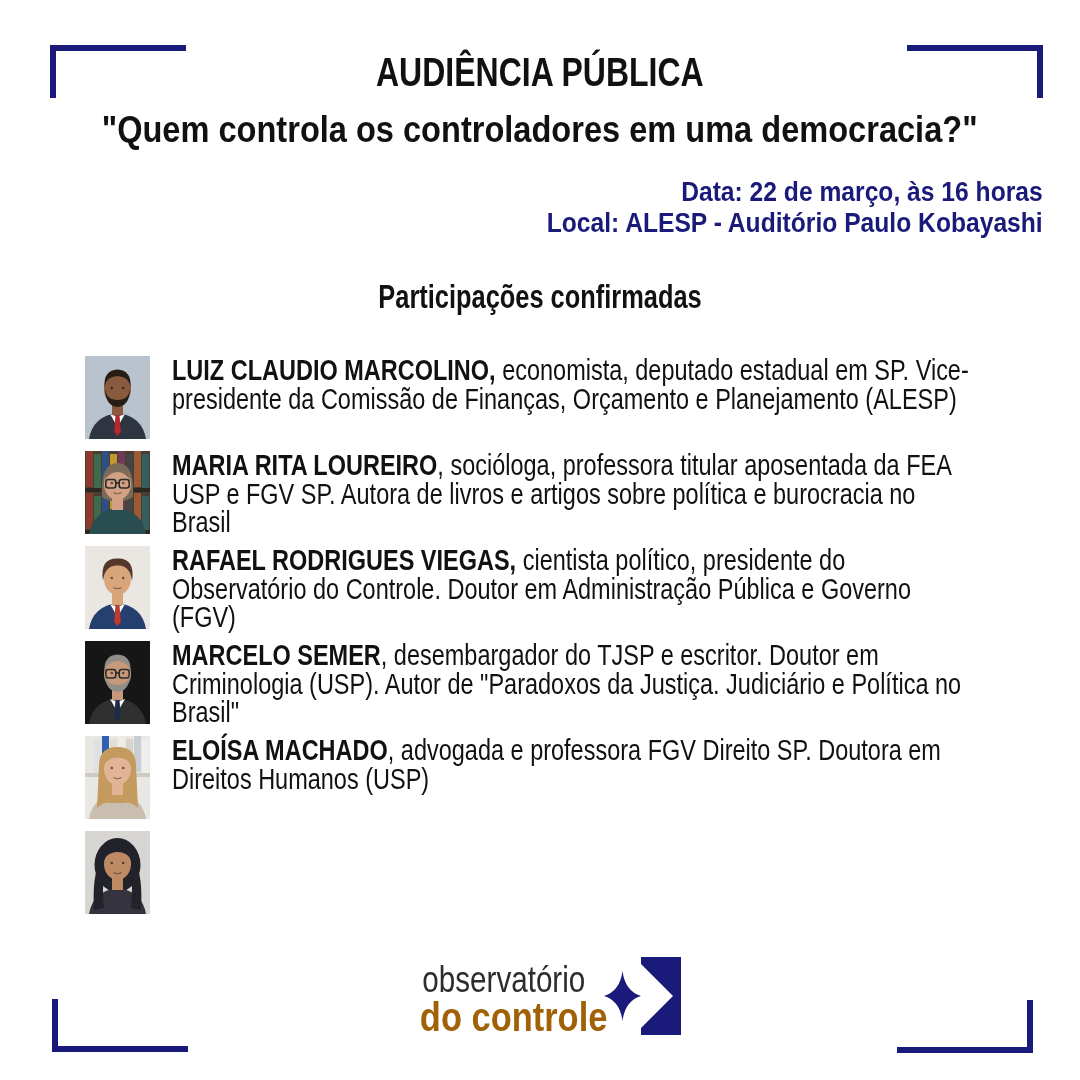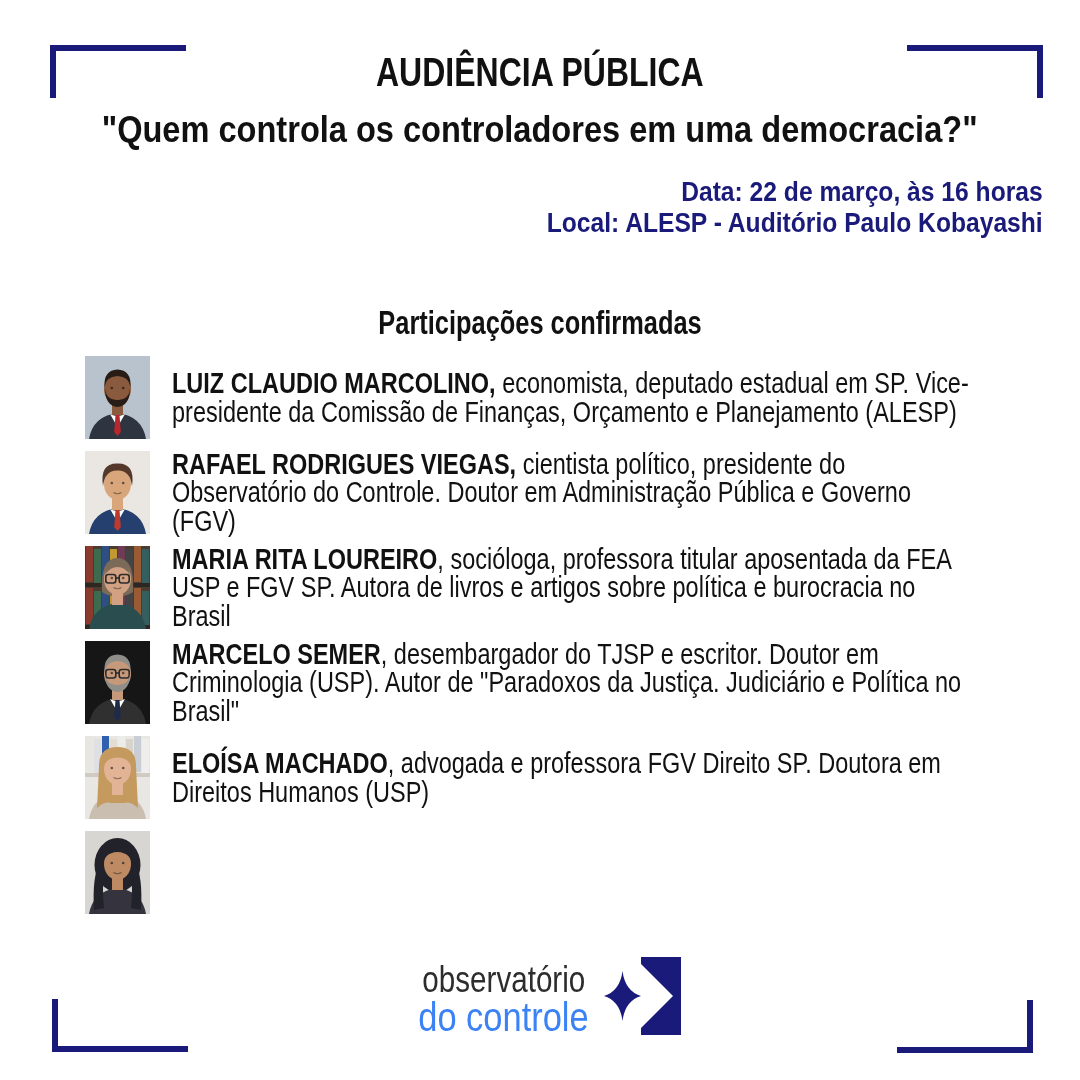--- a/index.html
+++ b/index.html
@@ -13,39 +13,39 @@
   .corner.tr{left:907px;top:45px;border-top:6px solid var(--navy);border-right:6px solid var(--navy);}
   .corner.bl{left:52px;top:999px;border-bottom:6px solid var(--navy);border-left:6px solid var(--navy);}
   .corner.br{left:897px;top:1000px;border-bottom:6px solid var(--navy);border-right:6px solid var(--navy);}
   
   .sc{display:inline-block;white-space:nowrap;}
   .h-center{position:absolute;left:0;width:100%;text-align:center;}
   .title{top:50px;font-size:40px;line-height:44px;font-weight:bold;text-align:center;}
   .title .sc{transform:scaleX(0.80);}
   .subtitle{top:107px;font-size:37px;line-height:46px;font-weight:bold;}
   .subtitle .sc{transform:scaleX(0.88);}
-  .sect-heading{top:277px;font-size:33px;line-height:40px;font-weight:bold;margin-top:26px;}
+  .sect-heading{top:277px;font-size:33px;line-height:40px;font-weight:bold;}
   .sect-heading .sc{transform:scaleX(0.77);}
   
   .dates{position:absolute;top:176px;right:37px;text-align:right;color:var(--navy);
          font-weight:bold;font-size:28px;line-height:31px;}
   .dates .scr{display:inline-block;white-space:nowrap;transform:scaleX(0.88);transform-origin:100% 50%;}
   
   .plist{position:absolute;left:85px;top:356px;width:920px;}
-  .prow{display:flex;align-items:center;height:83px;margin-bottom:12px;}
+  .prow{display:flex;align-items:flex-start;height:83px;margin-bottom:12px;}
   .pphoto{flex:0 0 65px;width:65px;height:83px;margin-right:22px;overflow:hidden;}
   .pphoto svg{display:block;}
   .ptext-outer{width:805px;}
   .ptext{width:995px;font-size:29px;line-height:28.5px;transform:scaleX(0.81);transform-origin:0 50%;}
   .pname{font-weight:bold;}
   
   .logo-text{position:absolute;left:402px;top:961px;width:206px;}
   .logo-line1{font-size:37px;line-height:37px;color:#2d2d2d;}
   .logo-line1 .sc{transform:scaleX(0.80);}
-  .logo-line2{font-size:41px;line-height:39px;font-weight:normal;color:#3b82f6;}
+  .logo-line2{font-size:41px;line-height:39px;font-weight:bold;color:#a16207;}
   .logo-line2 .sc{transform:scaleX(0.84);}
   .logo-mark{position:absolute;left:601px;top:956px;width:80px;height:80px;}
 </style>
 </head>
 <body>
 
 <div class="page">
 
   <div class="corner tl"></div>
   <div class="corner tr"></div>
@@ -82,39 +82,20 @@
             <rect x="27" y="45" width="11" height="14" fill="#8a5a3e"></rect>
             <ellipse cx="32.5" cy="33" rx="13.5" ry="16" fill="#8a5a3e"></ellipse>
             <path d="M19.5,31 Q18.5,14 32.5,13.5 Q46.5,14 45.5,31 Q44,20.5 32.5,20 Q21,20.5 19.5,31 Z" fill="#271d16"></path>
             <circle cx="26.8" cy="32" r="1.3" fill="rgba(0,0,0,0.55)"></circle>
             <circle cx="38.2" cy="32" r="1.3" fill="rgba(0,0,0,0.55)"></circle>
             <path d="M20,33 Q20.5,50 32.5,51 Q44.5,50 45,33 Q43.5,44.5 32.5,44 Q21.5,44.5 20,33 Z" fill="#271d16"></path>
           </svg>
         </div>
         <div class="ptext-outer">
           <div class="ptext"><span class="pname">LUIZ CLAUDIO MARCOLINO,</span><span> economista, deputado estadual em SP. Vice-presidente da Comissão de Finanças, Orçamento e Planejamento (ALESP)</span></div>
-        </div>
-      </div>
-      <div class="prow">
-        <div class="pphoto">
-          <svg viewBox="0 0 65 83" width="65" height="83" xmlns="http://www.w3.org/2000/svg">
-            <rect width="65" height="83" fill="#eae6e2"></rect>
-            <path d="M4,83 Q8,60 32.5,57 Q57,60 61,83 Z" fill="#25406e"></path>
-            <path d="M25,58 L32.5,71 L40,58 Q32.5,62 25,58 Z" fill="#ffffff"></path>
-            <path d="M30.5,59 L34.5,59 L35.8,76 L32.5,80 L29.2,76 Z" fill="#c0392b"></path>
-            <rect x="27" y="45" width="11" height="14" fill="#d9a67c"></rect>
-            <ellipse cx="32.5" cy="33" rx="13.5" ry="16" fill="#d9a67c"></ellipse>
-            <path d="M18,35 Q14.5,12 32.5,12.5 Q50.5,12 47,35 Q45,19 32.5,19.5 Q20,19 18,35 Z" fill="#54382a"></path>
-            <circle cx="26.8" cy="32" r="1.3" fill="rgba(0,0,0,0.55)"></circle>
-            <circle cx="38.2" cy="32" r="1.3" fill="rgba(0,0,0,0.55)"></circle>
-            <path d="M28.5,41.5 Q32.5,44 36.5,41.5" stroke="rgba(0,0,0,0.4)" stroke-width="1.2" fill="none"></path>
-          </svg>
-        </div>
-        <div class="ptext-outer">
-          <div class="ptext"><span class="pname">RAFAEL RODRIGUES VIEGAS,</span><span> cientista político, presidente do Observatório do Controle. Doutor em Administração Pública e Governo (FGV)</span></div>
         </div>
       </div>
       <div class="prow">
         <div class="pphoto">
           <svg viewBox="0 0 65 83" width="65" height="83" xmlns="http://www.w3.org/2000/svg">
             <rect width="65" height="83" fill="#4a3c30"></rect>
             <rect x="1" y="0" width="7" height="36" fill="#8a3b2e"></rect>
             <rect x="9" y="3" width="7" height="36" fill="#3c6b50"></rect>
             <rect x="17" y="0" width="7" height="36" fill="#2f4f82"></rect>
             <rect x="25" y="3" width="7" height="36" fill="#c2992f"></rect>
@@ -147,20 +128,39 @@
             </g>
           </svg>
         </div>
         <div class="ptext-outer">
           <div class="ptext"><span class="pname">MARIA RITA LOUREIRO</span><span>, socióloga, professora titular aposentada da FEA USP e FGV SP. Autora de livros e artigos sobre política e burocracia no Brasil</span></div>
         </div>
       </div>
       <div class="prow">
         <div class="pphoto">
           <svg viewBox="0 0 65 83" width="65" height="83" xmlns="http://www.w3.org/2000/svg">
+            <rect width="65" height="83" fill="#eae6e2"></rect>
+            <path d="M4,83 Q8,60 32.5,57 Q57,60 61,83 Z" fill="#25406e"></path>
+            <path d="M25,58 L32.5,71 L40,58 Q32.5,62 25,58 Z" fill="#ffffff"></path>
+            <path d="M30.5,59 L34.5,59 L35.8,76 L32.5,80 L29.2,76 Z" fill="#c0392b"></path>
+            <rect x="27" y="45" width="11" height="14" fill="#d9a67c"></rect>
+            <ellipse cx="32.5" cy="33" rx="13.5" ry="16" fill="#d9a67c"></ellipse>
+            <path d="M18,35 Q14.5,12 32.5,12.5 Q50.5,12 47,35 Q45,19 32.5,19.5 Q20,19 18,35 Z" fill="#54382a"></path>
+            <circle cx="26.8" cy="32" r="1.3" fill="rgba(0,0,0,0.55)"></circle>
+            <circle cx="38.2" cy="32" r="1.3" fill="rgba(0,0,0,0.55)"></circle>
+            <path d="M28.5,41.5 Q32.5,44 36.5,41.5" stroke="rgba(0,0,0,0.4)" stroke-width="1.2" fill="none"></path>
+          </svg>
+        </div>
+        <div class="ptext-outer">
+          <div class="ptext"><span class="pname">RAFAEL RODRIGUES VIEGAS,</span><span> cientista político, presidente do Observatório do Controle. Doutor em Administração Pública e Governo (FGV)</span></div>
+        </div>
+      </div>
+      <div class="prow">
+        <div class="pphoto">
+          <svg viewBox="0 0 65 83" width="65" height="83" xmlns="http://www.w3.org/2000/svg">
             <rect width="65" height="83" fill="#161616"></rect>
             <path d="M4,83 Q8,60 32.5,57 Q57,60 61,83 Z" fill="#303030"></path>
             <path d="M25,58 L32.5,71 L40,58 Q32.5,62 25,58 Z" fill="#ffffff"></path>
             <path d="M30.5,59 L34.5,59 L35.8,76 L32.5,80 L29.2,76 Z" fill="#1d2a4a"></path>
             <rect x="27" y="45" width="11" height="14" fill="#c6997b"></rect>
             <ellipse cx="32.5" cy="33" rx="13.5" ry="16" fill="#c6997b"></ellipse>
             <path d="M19.5,31 Q18.5,14 32.5,13.5 Q46.5,14 45.5,31 Q44,20.5 32.5,20 Q21,20.5 19.5,31 Z" fill="#908e89"></path>
             <circle cx="26.8" cy="32" r="1.3" fill="rgba(0,0,0,0.55)"></circle>
             <circle cx="38.2" cy="32" r="1.3" fill="rgba(0,0,0,0.55)"></circle>
             <g stroke="#2b2b2b" stroke-width="1.6" fill="none">

